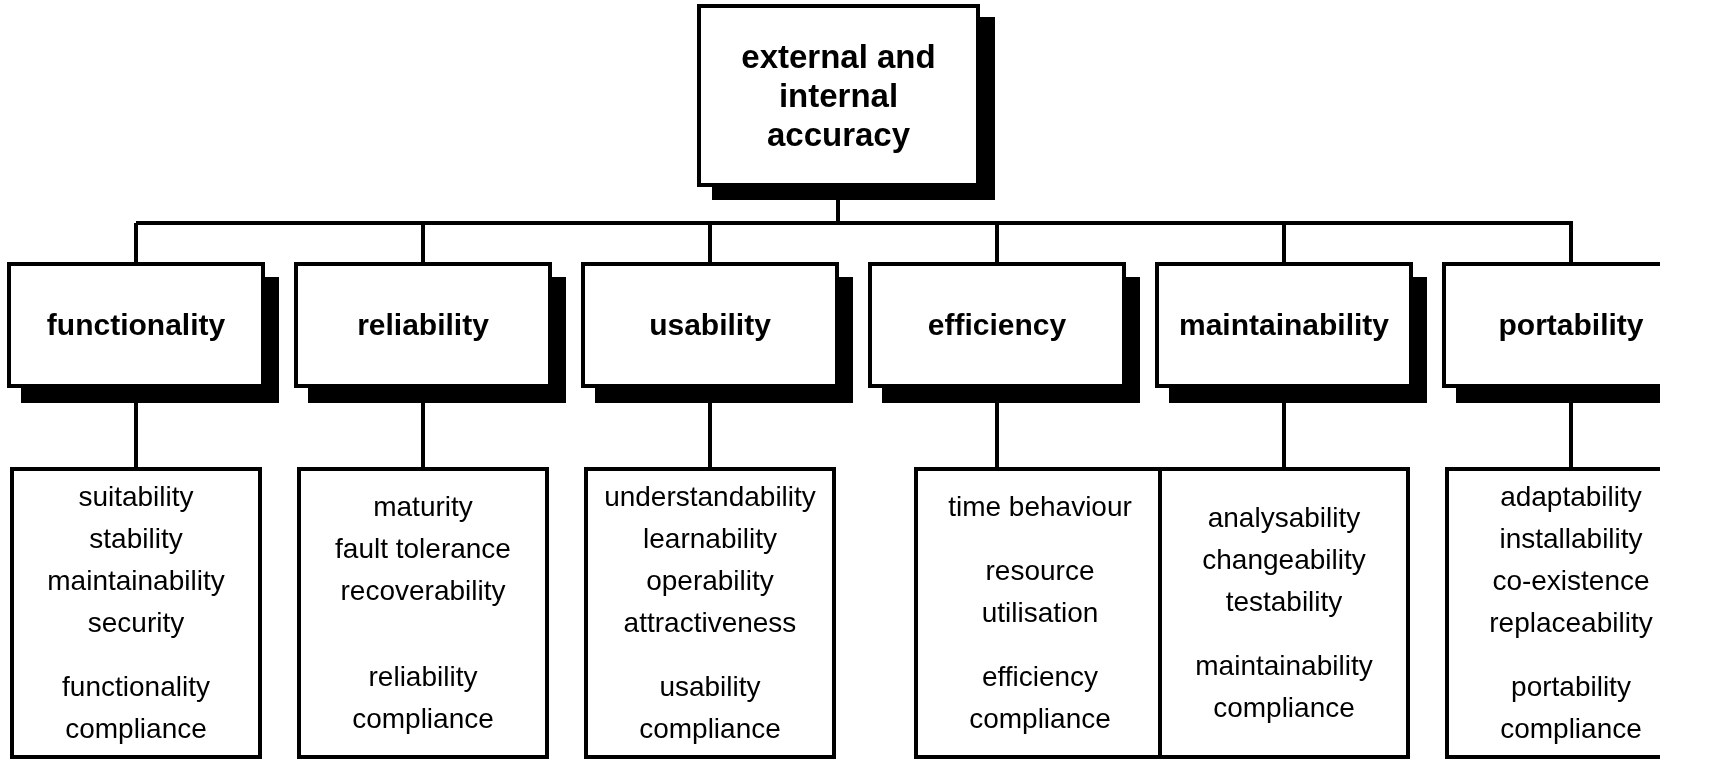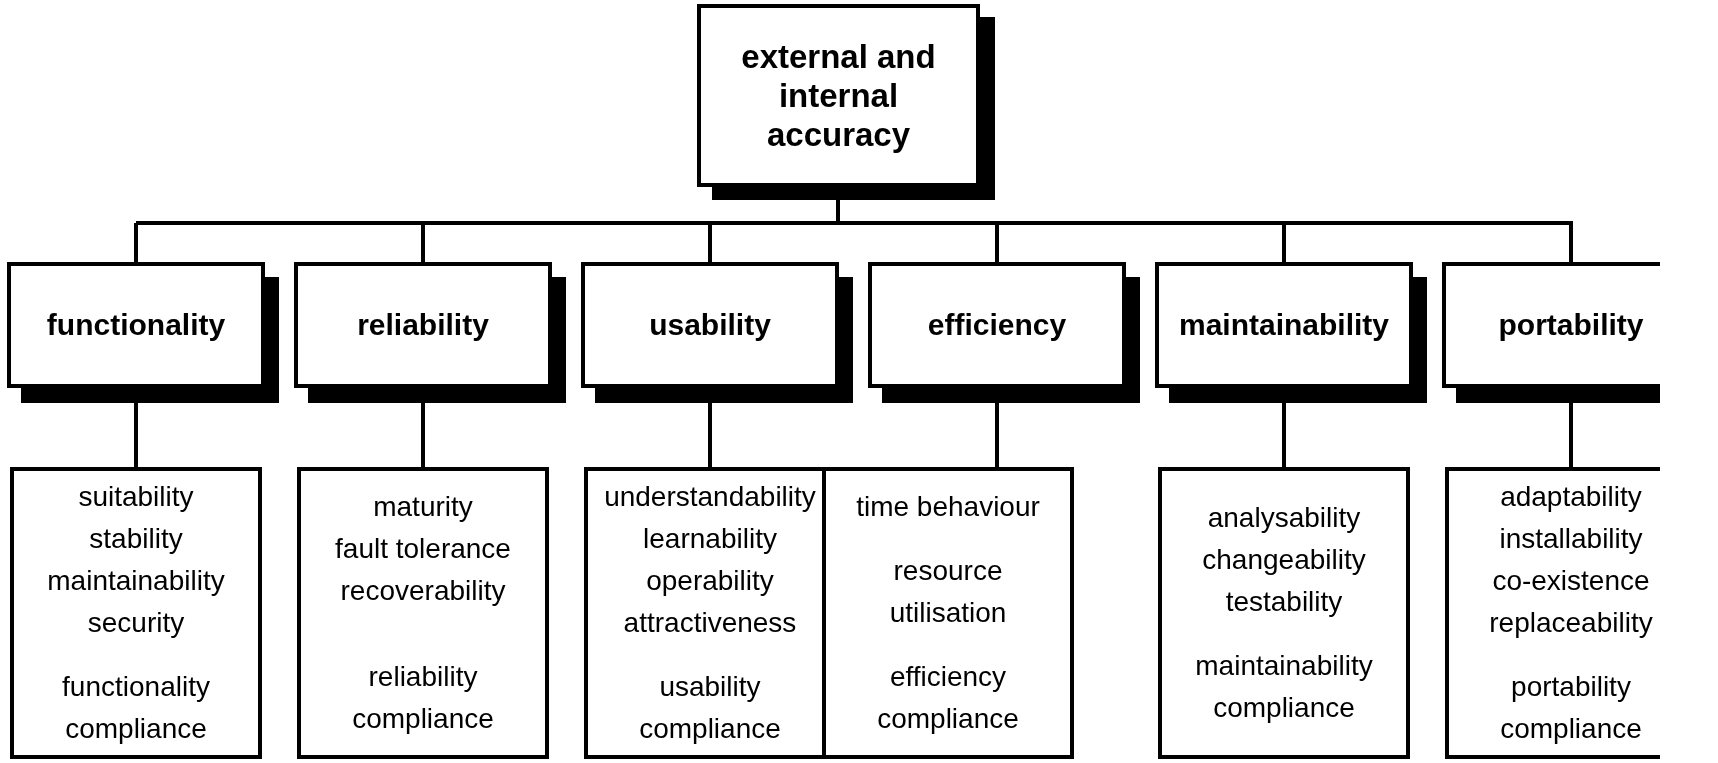--- a/index.html
+++ b/index.html
@@ -27,21 +27,21 @@
     box-sizing:border-box;display:flex;align-items:center;justify-content:center;
     font-weight:bold;font-size:30px;white-space:nowrap;
   }
   .detail-box{
     position:absolute;top:467px;width:252px;height:292px;z-index:1;
     background:#fff;border:4px solid #000;box-sizing:border-box;
     display:flex;flex-direction:column;align-items:center;justify-content:center;
     font-size:28px;line-height:42px;text-align:center;
   }
   .c0{left:7px}.c1{left:294px}.c2{left:581px}.c3{left:868px}.c4{left:1155px}.c5{left:1442px}
-  .d0{left:10px}.d1{left:297px}.d2{left:584px}.d3{left:822px}.d4{left:1158px}.d5{left:1445px}
+  .d0{left:10px}.d1{left:297px}.d2{left:584px}.d3{left:914px}.d4{left:1158px}.d5{left:1445px}
   .group{display:block;}
   .group + .group{margin-top:22px;}
   .group.wide-gap{margin-top:44px;}
   .sub-line{white-space:nowrap;}
 </style>
 </head>
 <body>
 
 <div class="canvas">
 

